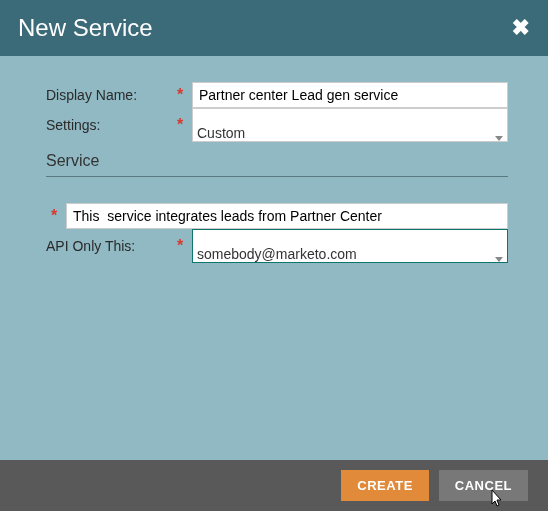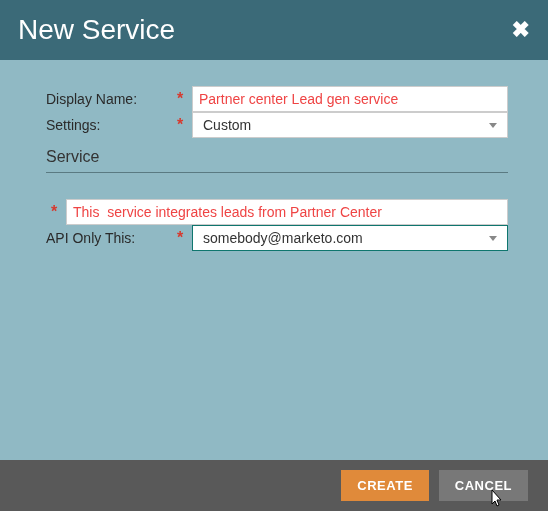--- a/index.html
+++ b/index.html
@@ -23,21 +23,21 @@
     }
     .dialog-header {
       background: #3b6a78;
       color: #fff;
       padding: 14px 18px;
       display: flex;
       align-items: center;
       justify-content: space-between;
     }
     .dialog-title {
-      font-size: 28px;
+      font-size: 24px;
       font-weight: normal;
     }
     .close-btn {
       color: #fff;
       font-size: 22px;
       font-weight: bold;
       cursor: pointer;
       line-height: 1;
     }
     .dialog-body {
@@ -64,31 +64,31 @@
       font-weight: bold;
     }
     .form-input {
       flex: 1;
       height: 24px;
       padding: 12px 6px;
       border: 1px solid #ccc;
       background: #fff;
       font-size: 14px;
       font-family: inherit;
-      color: #ef4444;
+      color: #000000;
     }
     .form-select {
       flex: 1;
-      height: 26px;
+      height: 34px;
       background: #fff;
       border: 1px solid #ccc;
       display: flex;
-      align-items: center;
+      align-items: flex-end;
       justify-content: space-between;
-      padding: 0 10px;
+      padding: 0 4px;
       font-size: 14px;
       cursor: pointer;
     }
     .form-select.highlighted {
       border: 1px solid #0f766e;
     }
     .select-arrow {
       width: 0;
       height: 0;
       border-left: 4px solid transparent;

